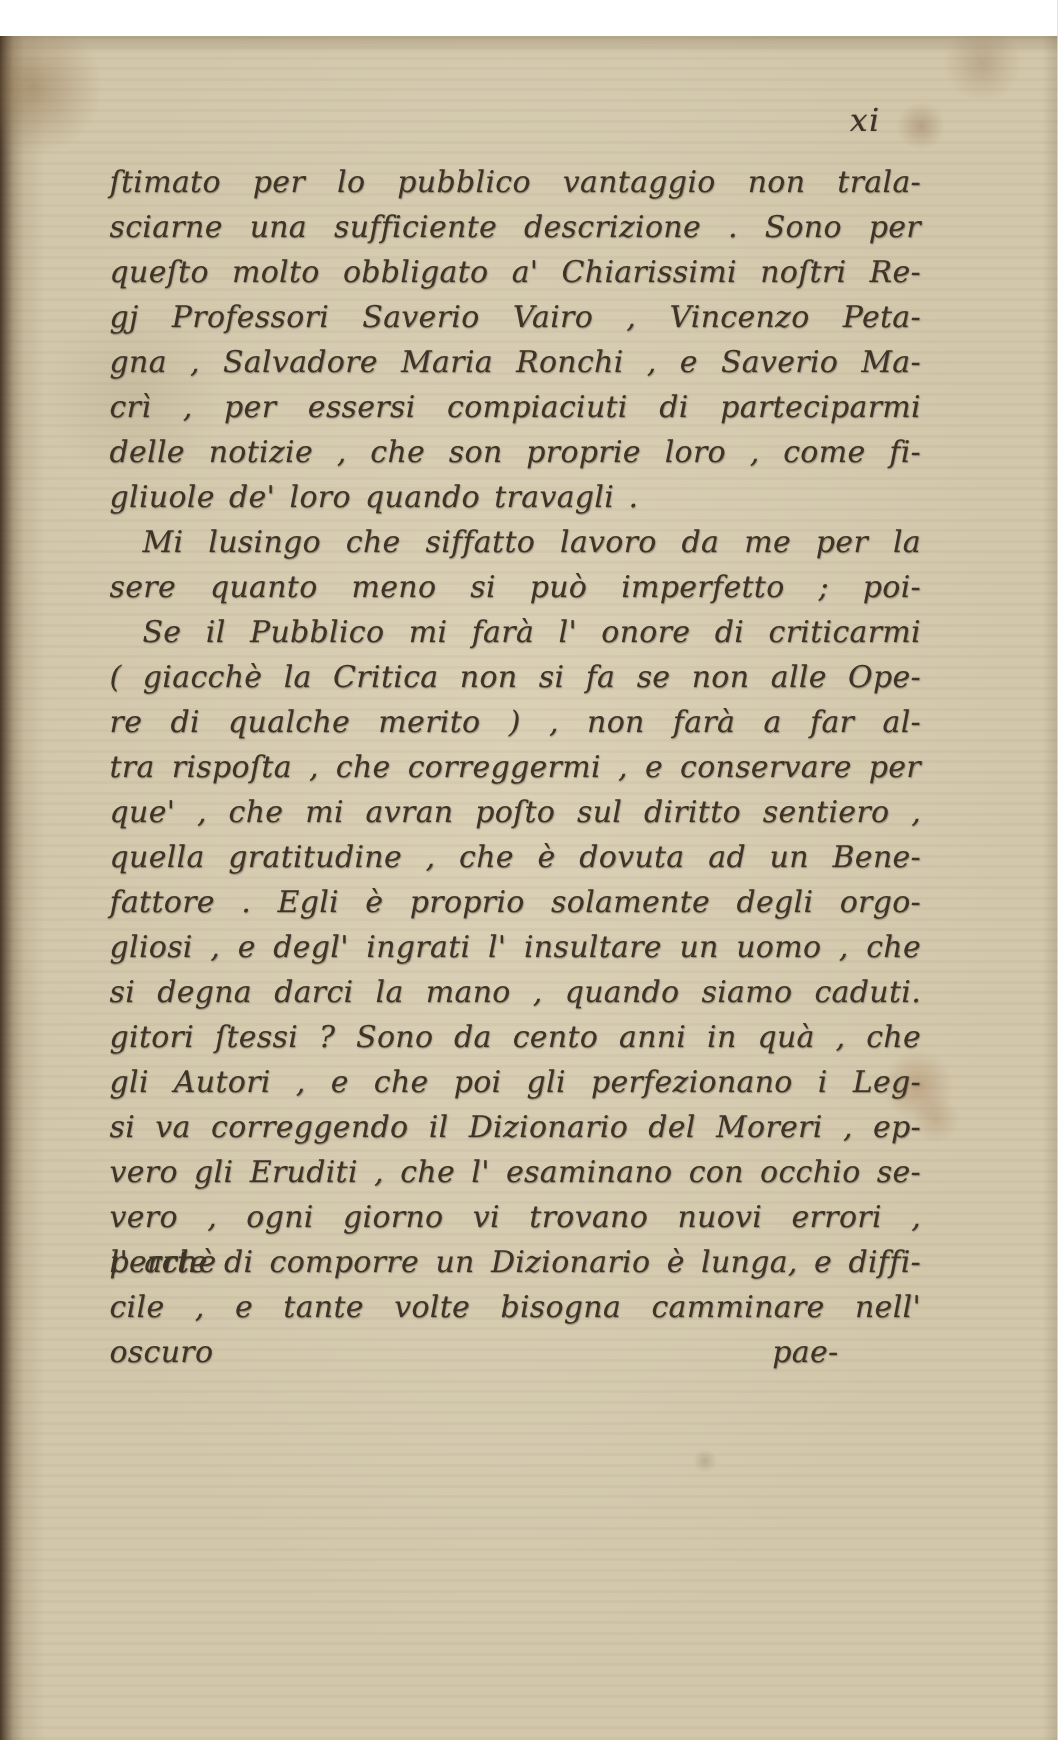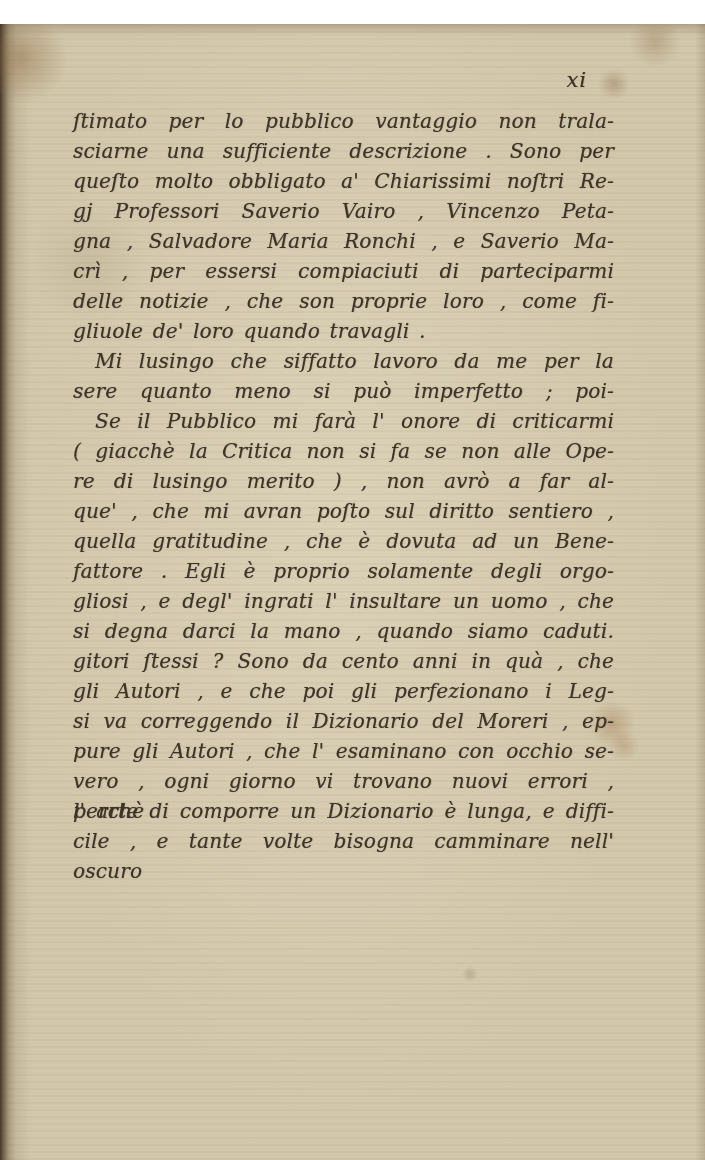--- a/index.html
+++ b/index.html
@@ -87,27 +87,29 @@
     <div class="line">queſto molto obbligato a' Chiarissimi noſtri Re-</div>
     <div class="line">gj Professori Saverio Vairo , Vincenzo Peta-</div>
     <div class="line">gna , Salvadore Maria Ronchi , e Saverio Ma-</div>
     <div class="line">crì , per essersi compiaciuti di parteciparmi</div>
     <div class="line">delle notizie , che son proprie loro , come fi-</div>
     <div class="line short">gliuole de' loro quando travagli .</div>
     <div class="line indent">Mi lusingo che siffatto lavoro da me per la</div>
     <div class="line">sere quanto meno si può imperfetto ; poi-</div>
     <div class="line indent">Se il Pubblico mi farà l' onore di criticarmi</div>
     <div class="line">( giacchè la Critica non si fa se non alle Ope-</div>
-    <div class="line">re di lusingo merito ) , non avrò a far al-</div>
+    <div class="line">re di qualche merito ) , non farà a far al-</div>
+    <div class="line">tra rispoſta , che correggermi , e conservare per</div>
     <div class="line">que' , che mi avran poſto sul diritto sentiero ,</div>
     <div class="line">quella gratitudine , che è dovuta ad un Bene-</div>
     <div class="line">fattore . Egli è proprio solamente degli orgo-</div>
     <div class="line">gliosi , e degl' ingrati l' insultare un uomo , che</div>
     <div class="line">si degna darci la mano , quando siamo caduti.</div>
     <div class="line">gitori ſtessi ? Sono da cento anni in quà , che</div>
     <div class="line">gli Autori , e che poi gli perfezionano i Leg-</div>
     <div class="line">si va correggendo il Dizionario del Moreri , ep-</div>
-    <div class="line">pure gli Autori , che l' esaminano con occhio se-</div>
+    <div class="line">vero gli Eruditi , che l' esaminano con occhio se-</div>
     <div class="line">vero , ogni giorno vi trovano nuovi errori , perchè</div>
     <div class="line">l' arte di comporre un Dizionario è lunga, e diffi-</div>
     <div class="line">cile , e tante volte bisogna camminare nell' oscuro</div>
+    <div class="catchword">pae-</div>
   </div>
 </div>
 
 </body></html>

